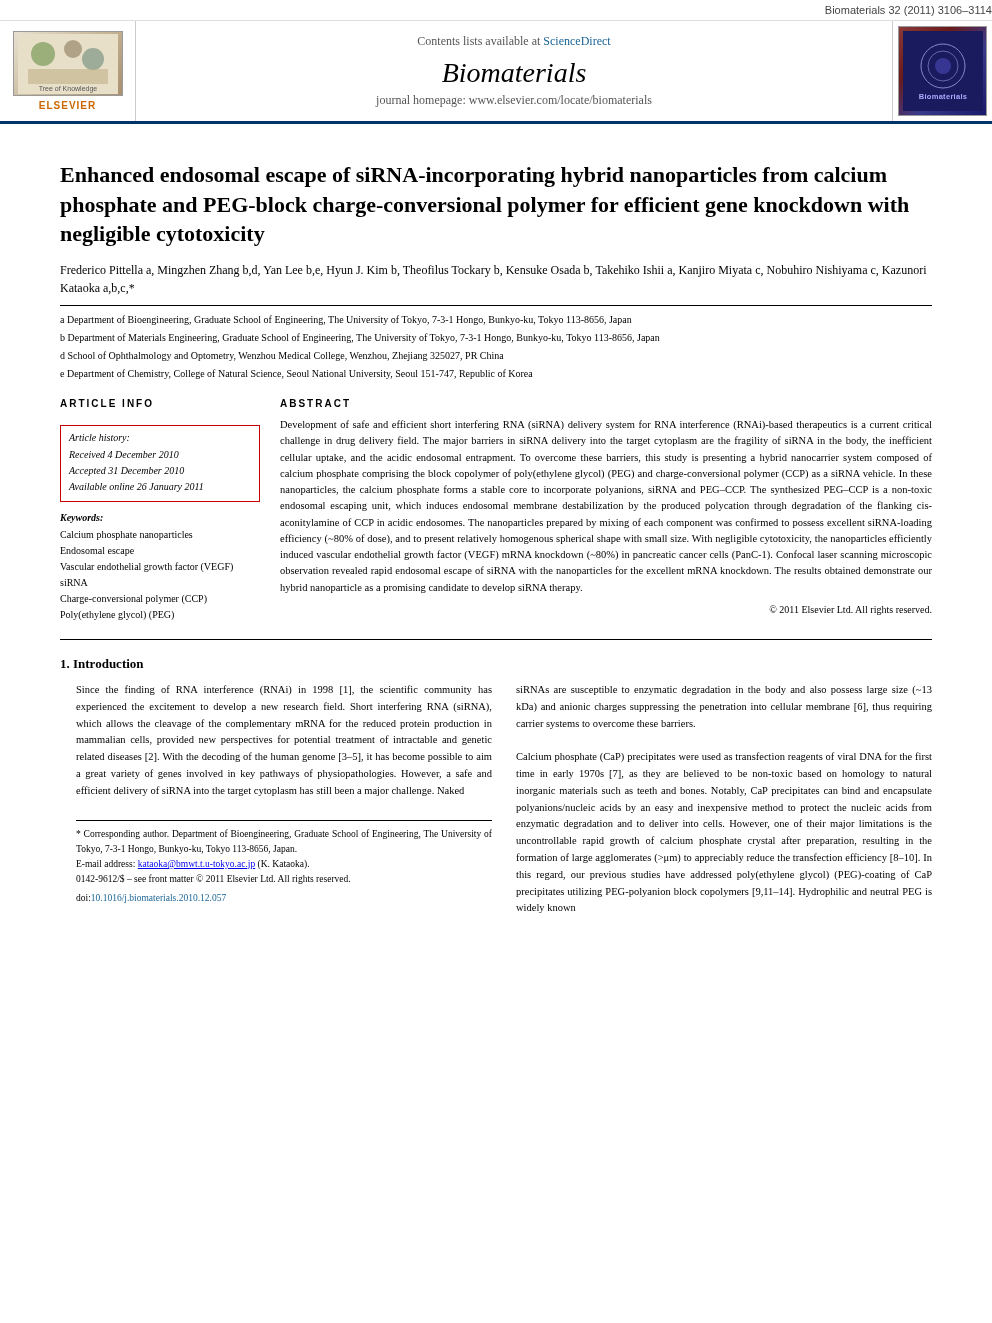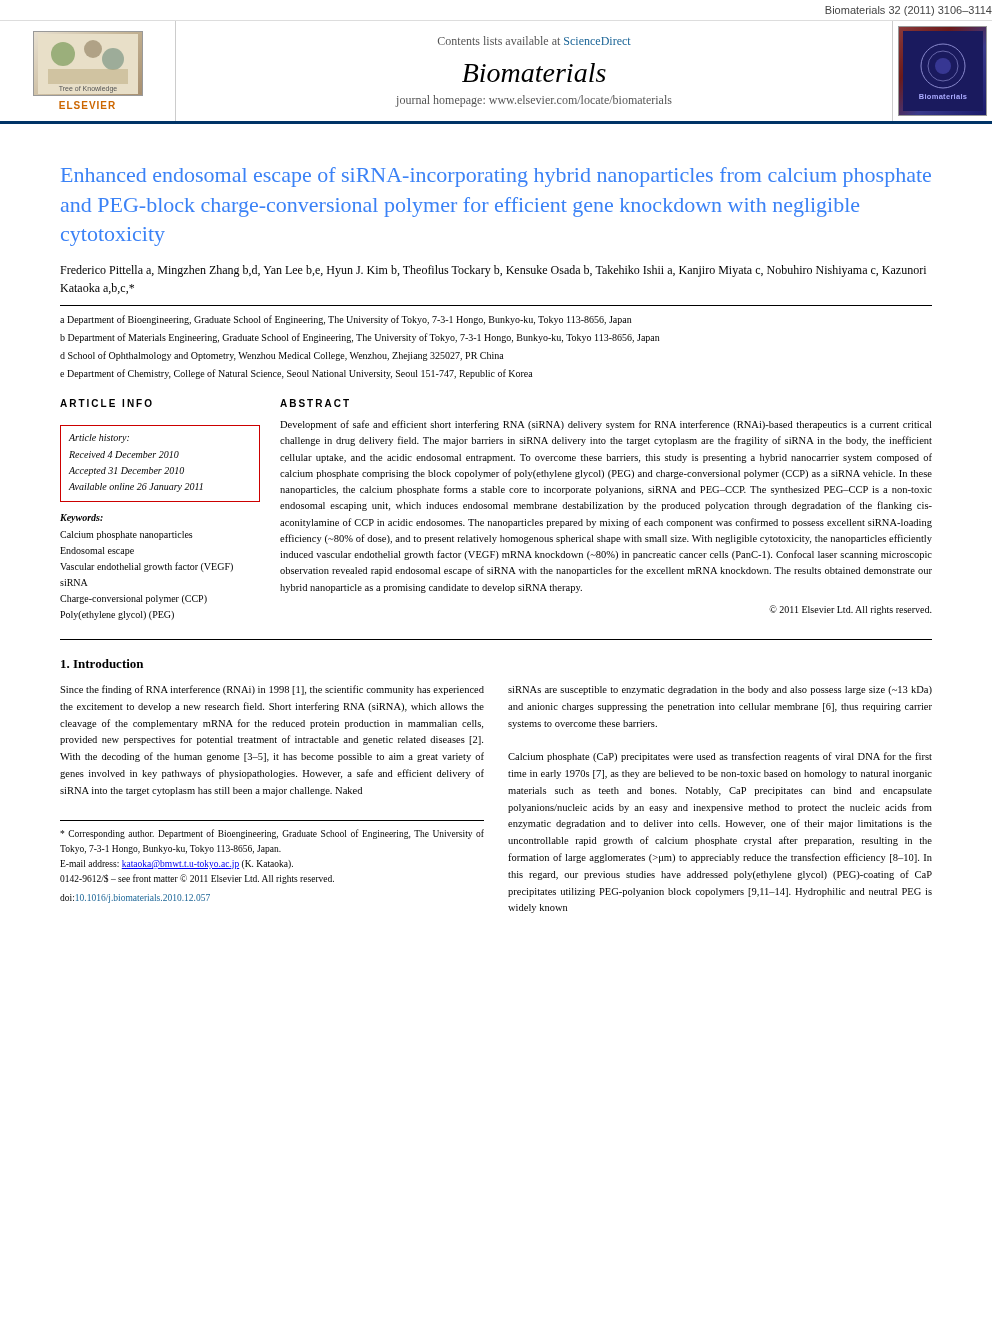--- a/index.html
+++ b/index.html
@@ -10,21 +10,21 @@
       width: 992px;
       min-height: 1323px;
     }
     .journal-header {
       display: flex;
       align-items: stretch;
       border-bottom: 3px solid #003366;
       min-height: 100px;
     }
     .journal-header-left {
-      width: 176px;
+      width: 136px;
       display: flex;
       align-items: center;
       justify-content: center;
       border-right: 1px solid #ccc;
       padding: 10px;
     }
     .elsevier-logo {
       display: flex;
       flex-direction: column;
       align-items: center;
@@ -94,22 +94,22 @@
       flex-direction: column;
       align-items: center;
       justify-content: center;
       border: 1px solid #999;
     }
     .content-wrapper {
       padding: 20px 60px 20px 60px;
     }
     .article-title {
       font-size: 22px;
-      font-weight: normal;
-      color: #3b82f6;
+      font-weight: bold;
+      color: #000000;
       line-height: 1.35;
       margin-bottom: 12px;
       margin-top: 16px;
     }
     .authors {
       font-size: 12px;
       color: #000;
       margin-bottom: 8px;
       line-height: 1.5;
     }
@@ -197,20 +197,21 @@
     }
     .section-divider {
       border: none;
       border-top: 1px solid #000;
       margin: 16px 0;
     }
     .intro-two-col {
       display: flex;
       gap: 24px;
       margin-top: 10px;
+      margin-left: 16px;
     }
     .intro-left, .intro-right {
       flex: 1;
       font-size: 10.5px;
       line-height: 1.6;
       text-align: justify;
     }
     .section-heading {
       font-size: 13px;
       font-weight: bold;

